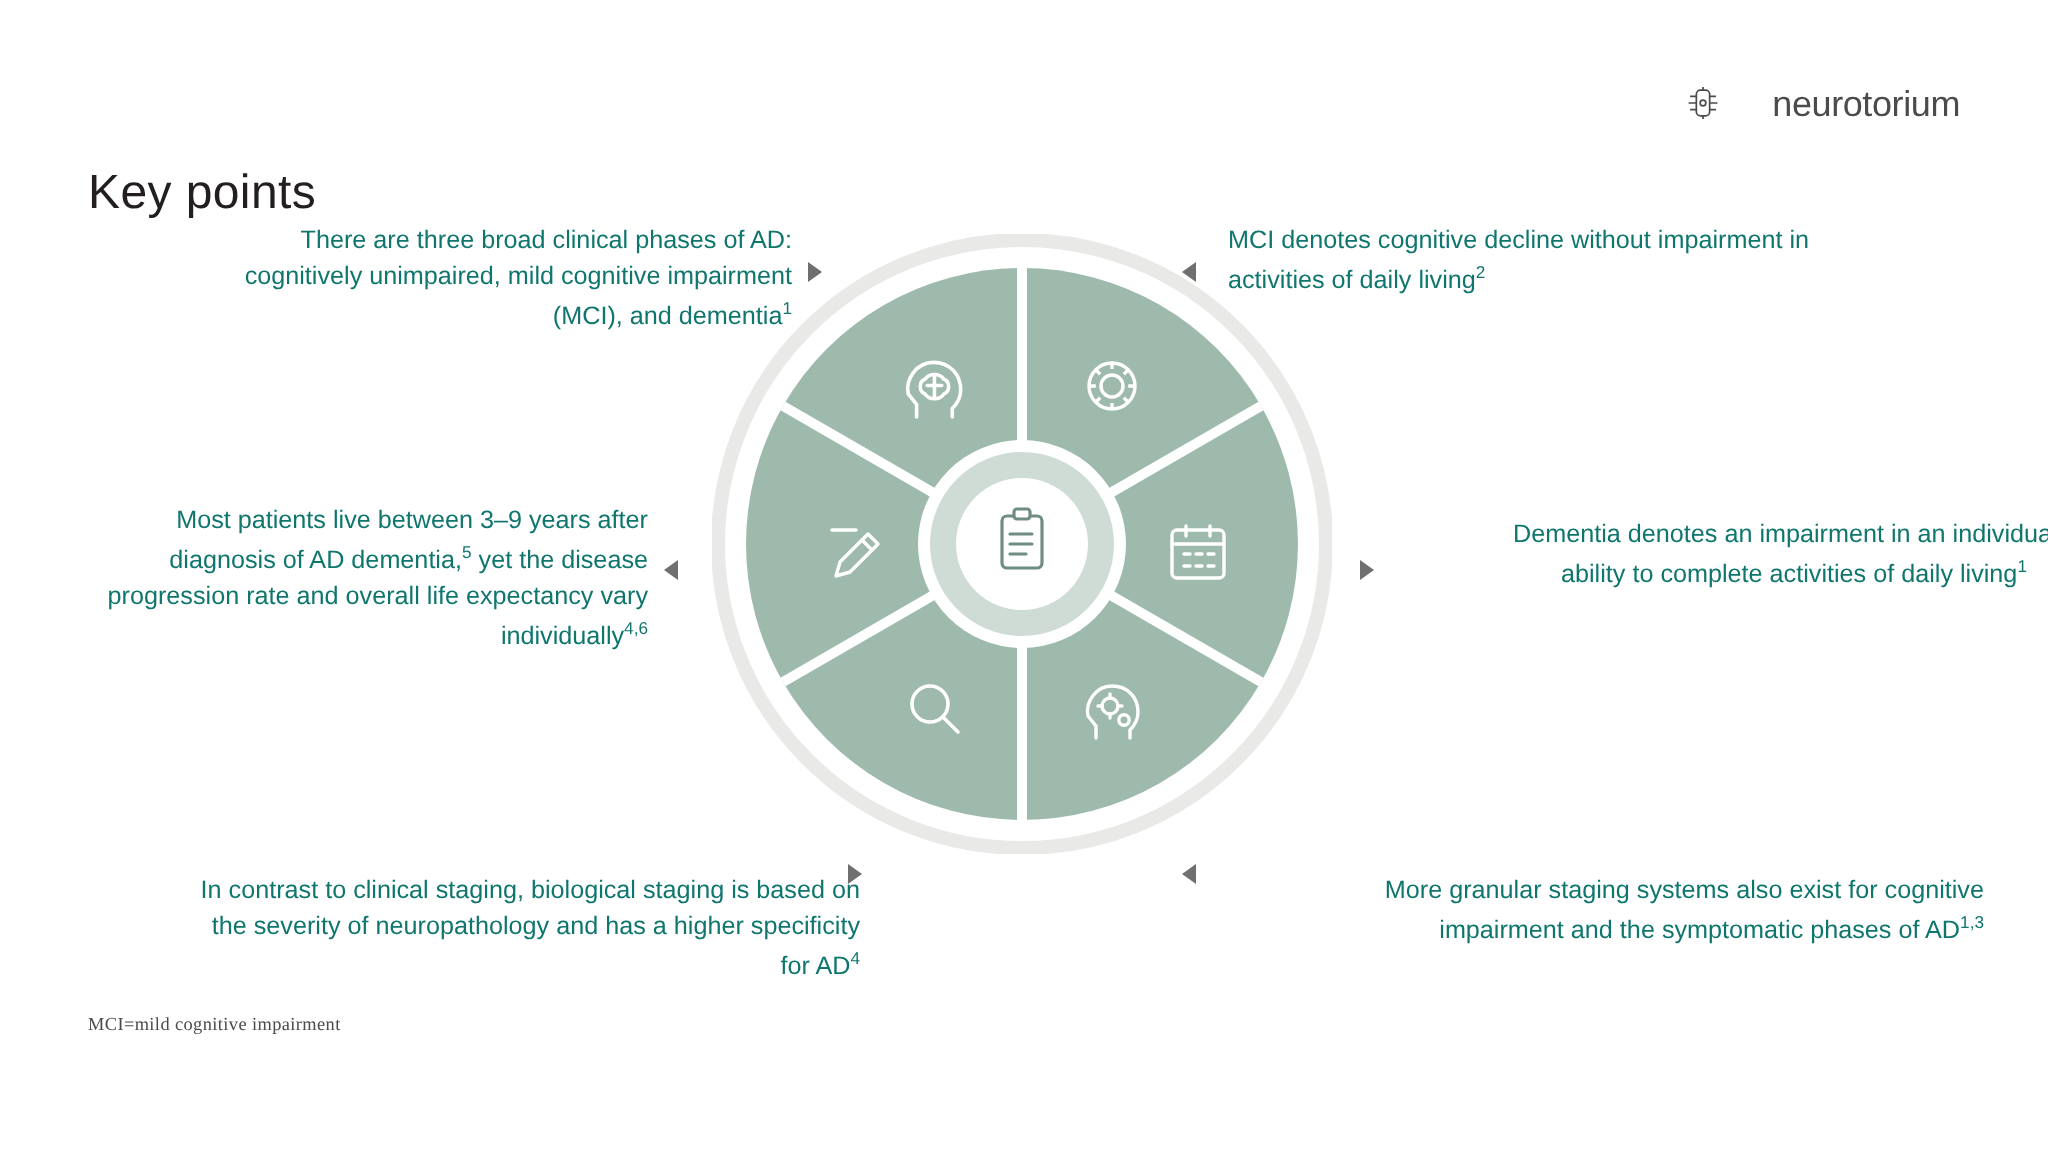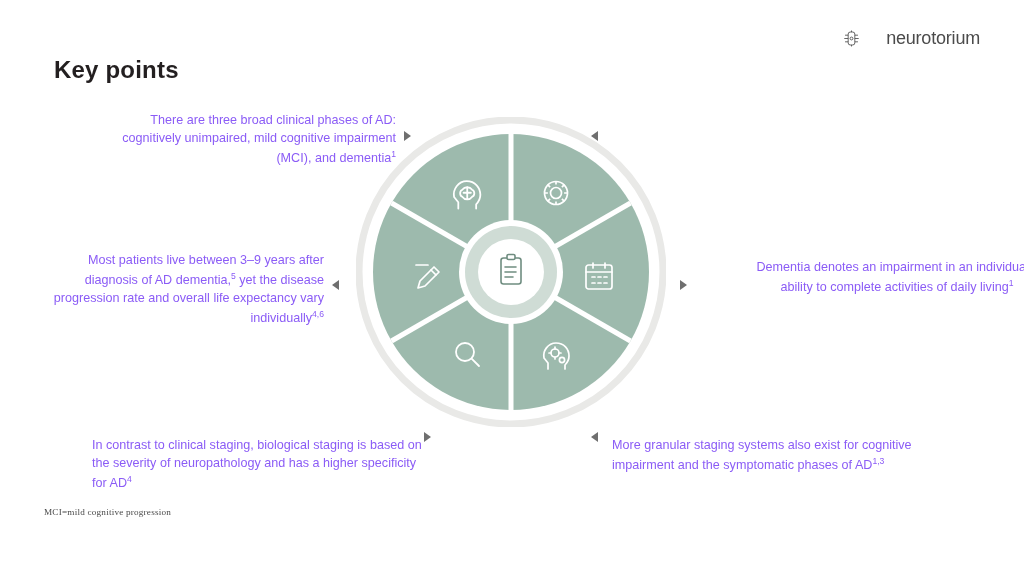--- a/index.html
+++ b/index.html
@@ -27,33 +27,31 @@
     top: 46px;
     font-family: "Liberation Serif", serif;
     font-size: 13.5px;
     color: #a89968;
     letter-spacing: 0.2px;
     white-space: nowrap;
   }
   .page-title {
     position: absolute;
     left: 44px;
-    top: 56px;
+    top: 83px;
     font-size: 24px;
-    font-weight: bold;
+    font-weight: normal;
     color: #231f20;
     letter-spacing: 0.2px;
-    margin-left: 10px;
   }
   .brand {
     position: absolute;
     right: 44px;
-    top: 28px;
+    top: 42px;
     display: flex;
-    align-items: center;
     gap: 25px;
   }
   .brand-mark {
     width: 19px;
     height: 19px;
     display: block;
   }
   .brand-name {
     font-size: 18px;
     color: #4b4b4b;
@@ -68,31 +66,31 @@
     width: 310px;
     height: 310px;
   }
   .diagram svg { display: block; }
 
   
   .callout {
     position: absolute;
     font-size: 12.6px;
     line-height: 1.42;
-    color: #8b5cf6;
+    color: #0f766e;
   }
   .callout sup { font-size: 8.6px; vertical-align: super; }
 
   .c-tl { left: 96px;  top: 112px;  width: 300px; text-align: right; }
   .c-ml { left: 38px;  top: 252px;  width: 286px; text-align: right; }
-  .c-bl { left: 92px;  top: 437px;  width: 338px; }
+  .c-bl { left: 92px;  top: 437px;  width: 338px; text-align: right; }
 
   .c-tr { left: 614px; top: 112px;  width: 310px; text-align: left; }
   .c-mr { left: 708px; top: 259px;  width: 282px; text-align: center; margin-left: 48px; }
-  .c-br { left: 612px; top: 437px;  width: 352px; text-align: left; }
+  .c-br { left: 640px; top: 437px;  width: 352px; text-align: right; }
 
   
   .arrow {
     position: absolute;
     width: 0;
     height: 0;
     border-top: 5px solid transparent;
     border-bottom: 5px solid transparent;
   }
   .arrow.right { border-left: 7px solid #6f6f6f; }
@@ -235,26 +233,29 @@
   </div>
 
   <div class="callout c-ml">
     <span>Most patients live between 3–9 years after diagnosis of AD dementia,</span><sup>5</sup><span> yet the disease progression rate and overall life expectancy vary individually</span><sup>4,6</sup>
   </div>
 
   <div class="callout c-bl">
     <span>In contrast to clinical staging, biological staging is based on the severity of neuropathology and has a higher specificity for AD</span><sup>4</sup>
   </div>
 
+  <div class="callout c-tr">
+    <span>MCI denotes cognitive decline without impairment in activities of daily living</span><sup>2</sup>
+  </div>
 
   <div class="callout c-mr">
     <span>Dementia denotes an impairment in an individual's ability to complete activities of daily living</span><sup>1</sup>
   </div>
 
   <div class="callout c-br">
     <span>More granular staging systems also exist for cognitive impairment and the symptomatic phases of AD</span><sup>1,3</sup>
   </div>
 
-  <div class="abbrev">MCI=mild cognitive progression</div>
+  <div class="abbrev">MCI=mild cognitive impairment</div>
   <div class="refs">
   </div>
 
 </div>
 
 </body></html>

